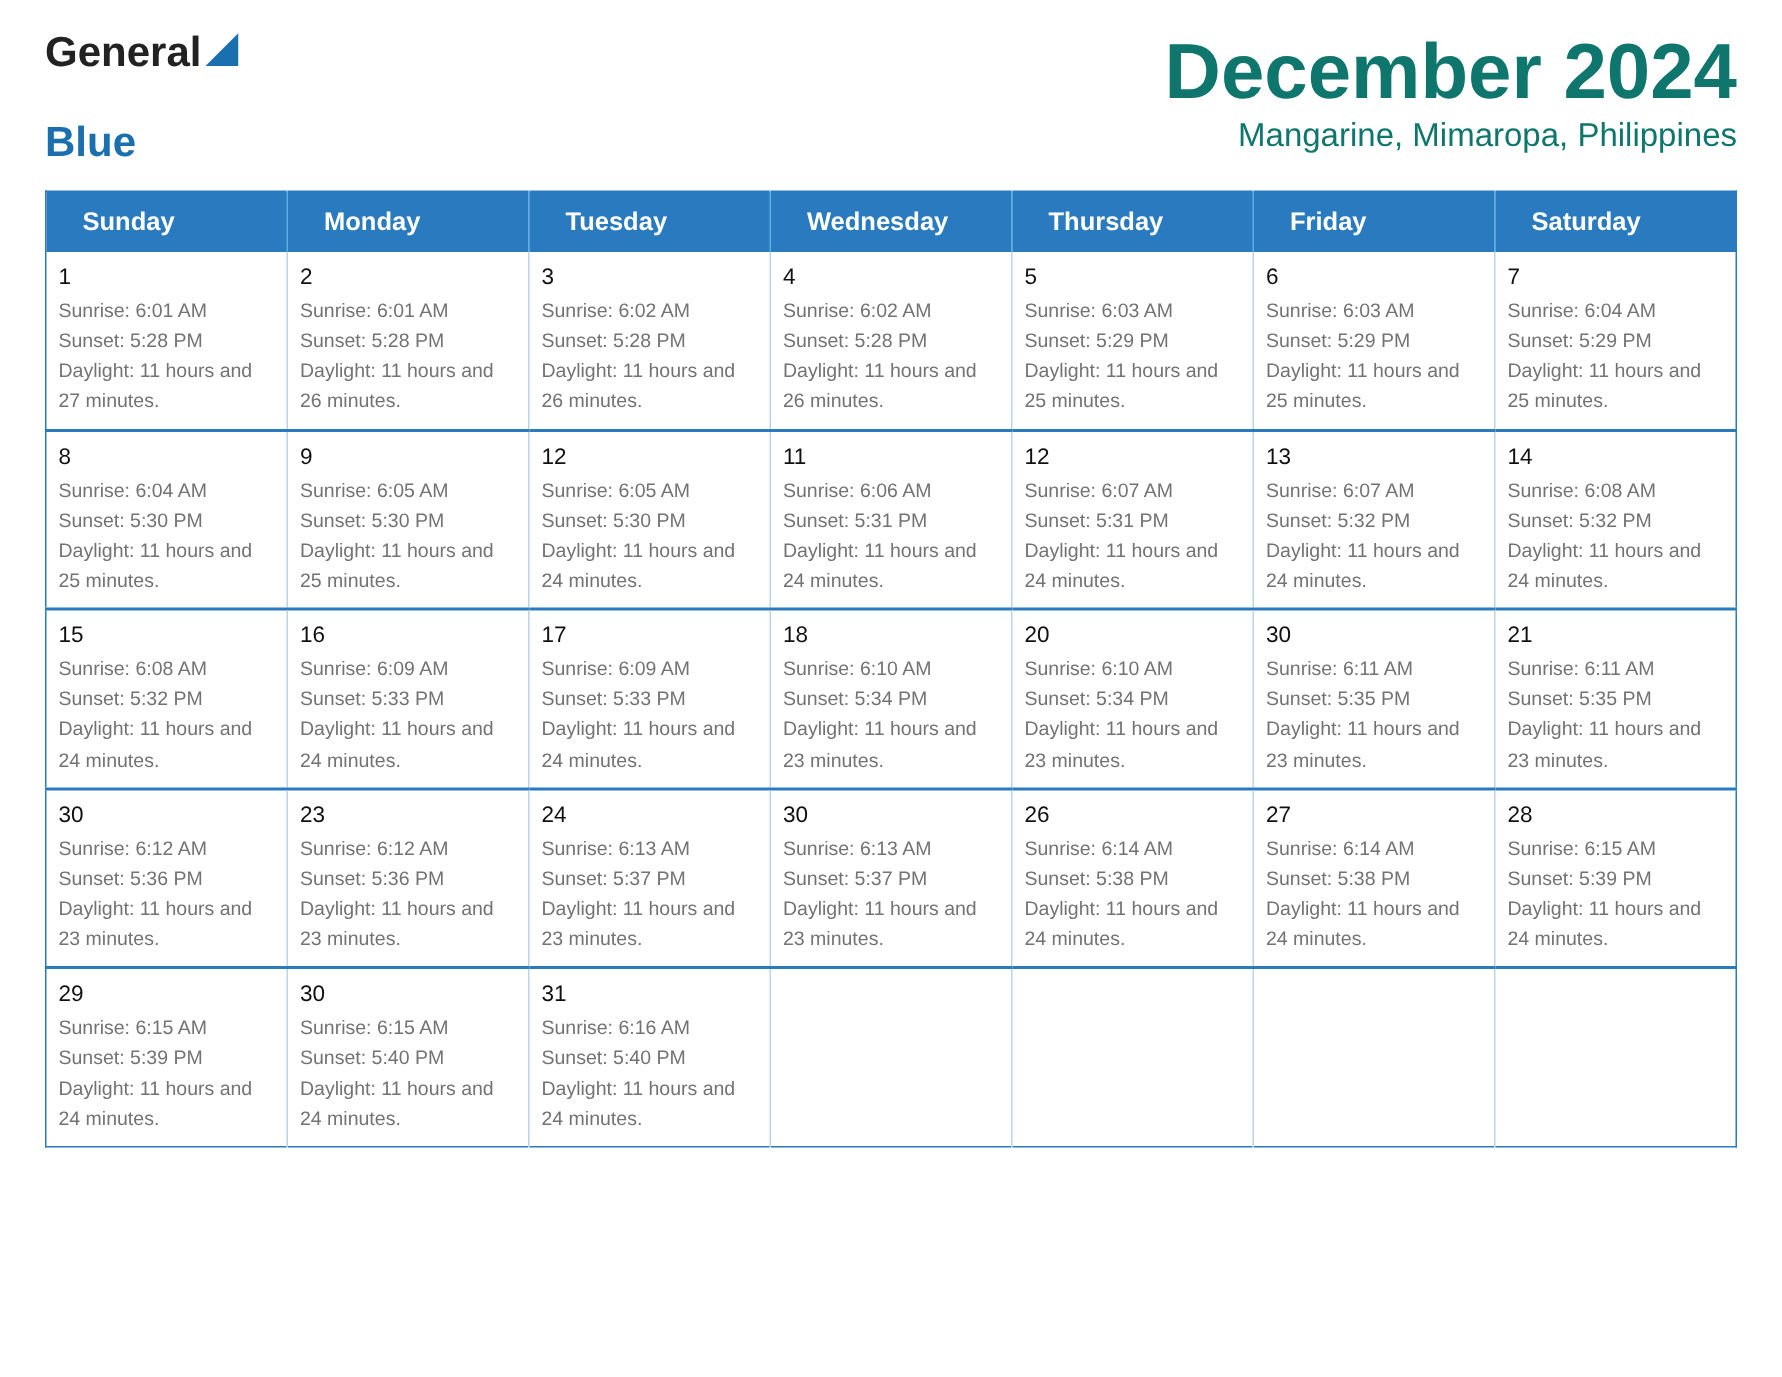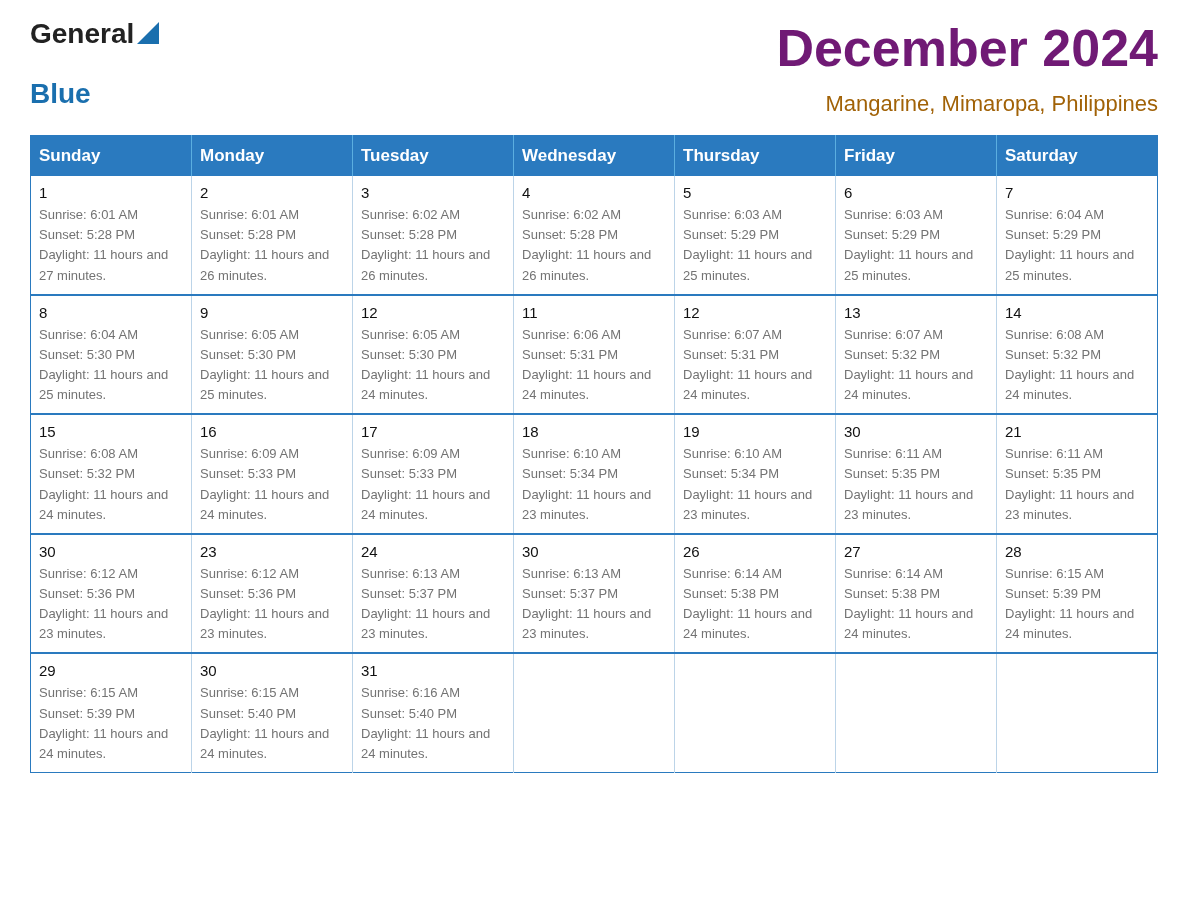--- a/index.html
+++ b/index.html
@@ -36,39 +36,39 @@
       display: flex;
       align-items: center;
       margin-top: 32px;
     }
     .title-section {
       text-align: right;
     }
     .month-title {
       font-size: 52px;
       font-weight: bold;
-      color: #701a75;
+      color: #0f766e;
       line-height: 1.1;
     }
     .location {
       font-size: 22px;
-      color: #a16207;
-      margin-top: 14px;
+      color: #0f766e;
+      margin-top: 0;
     }
     .calendar-table {
       width: 100%;
       border-collapse: collapse;
       border: 1.5px solid #2a7abf;
     }
     .calendar-table th {
       background: #2a7abf;
       color: #fff;
       font-size: 17px;
       font-weight: bold;
-      padding: 10px 8px;
+      padding: 10px 24px;
       text-align: left;
       border-right: 1.5px solid #5baee0;
     }
     .calendar-table th:last-child {
       border-right: none;
     }
     .calendar-table td {
       vertical-align: top;
       padding: 8px 8px;
       border-right: 1px solid #bcd4e8;
@@ -205,21 +205,21 @@
         </td>
         <td>
           <span class="day-number">17</span>
           <div class="day-info">Sunrise: 6:09 AM<br>Sunset: 5:33 PM<br>Daylight: 11 hours and 24 minutes.</div>
         </td>
         <td>
           <span class="day-number">18</span>
           <div class="day-info">Sunrise: 6:10 AM<br>Sunset: 5:34 PM<br>Daylight: 11 hours and 23 minutes.</div>
         </td>
         <td>
-          <span class="day-number">19</span>
+          <span class="day-number">20</span>
           <div class="day-info">Sunrise: 6:10 AM<br>Sunset: 5:34 PM<br>Daylight: 11 hours and 23 minutes.</div>
         </td>
         <td>
           <span class="day-number">30</span>
           <div class="day-info">Sunrise: 6:11 AM<br>Sunset: 5:35 PM<br>Daylight: 11 hours and 23 minutes.</div>
         </td>
         <td>
           <span class="day-number">21</span>
           <div class="day-info">Sunrise: 6:11 AM<br>Sunset: 5:35 PM<br>Daylight: 11 hours and 23 minutes.</div>
         </td>

